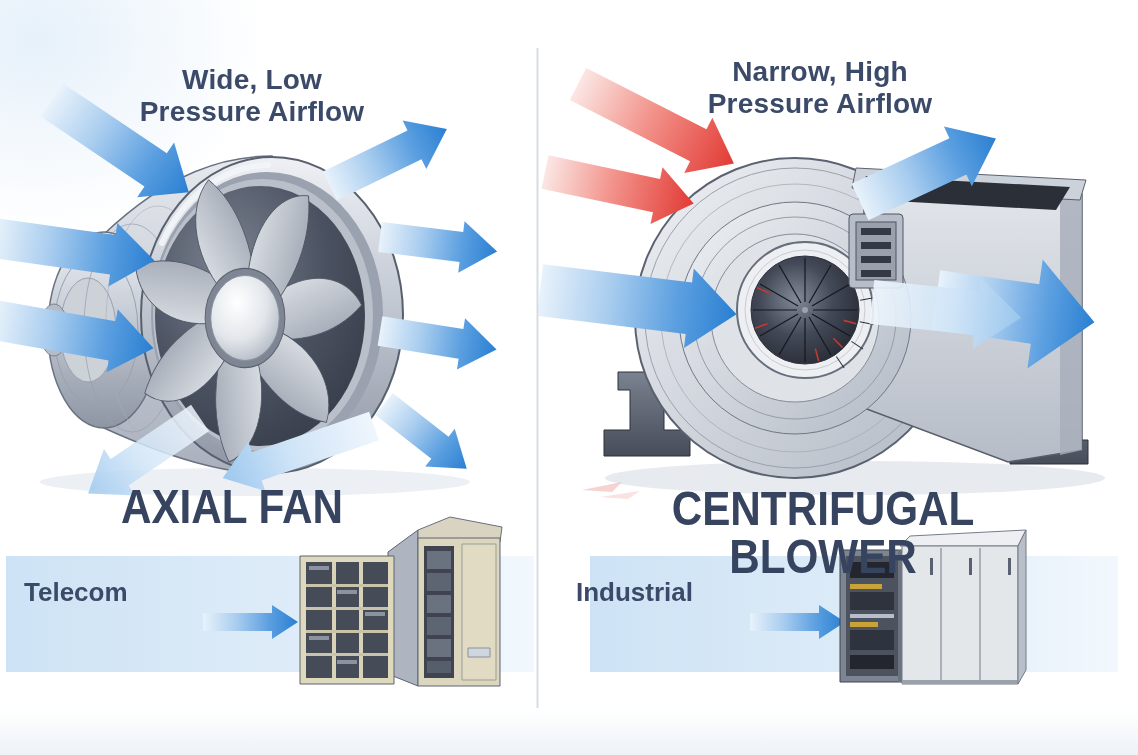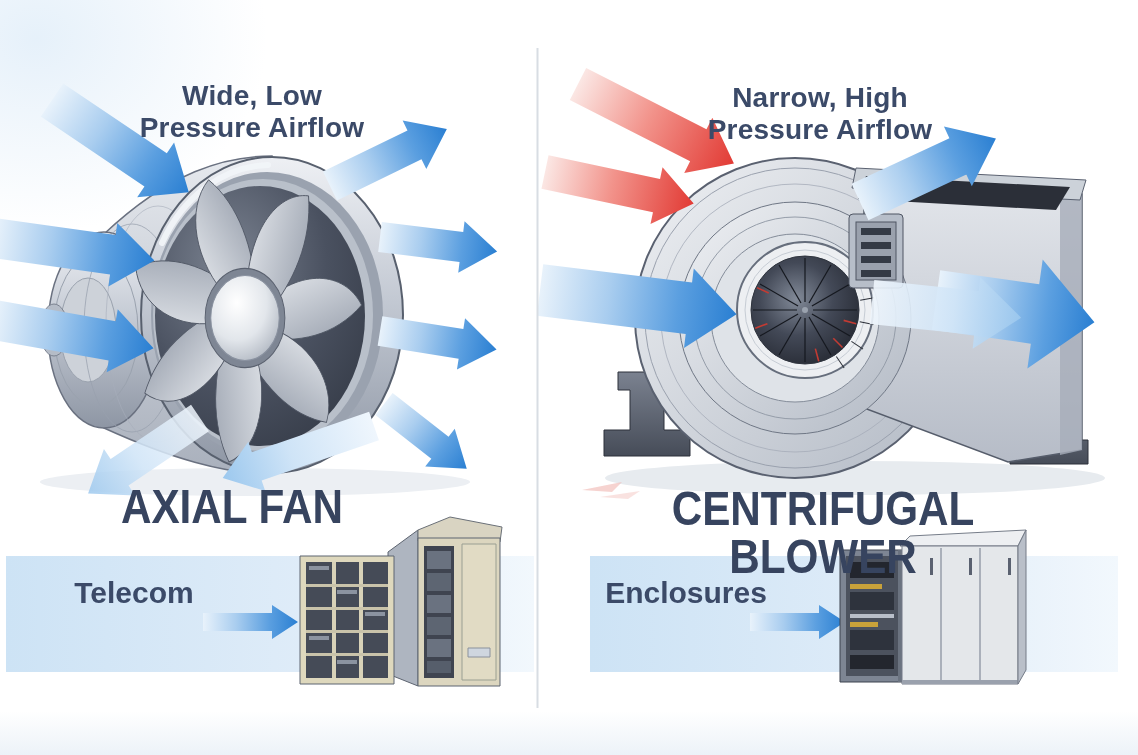--- a/index.html
+++ b/index.html
@@ -6,25 +6,25 @@
   #stage{
     position:relative;width:1138px;height:755px;overflow:hidden;background:#ffffff;
     font-family:"Liberation Sans", sans-serif;
   }
   .tint-tl{position:absolute;left:0;top:0;width:300px;height:260px;pointer-events:none;
     background:radial-gradient(ellipse at 12% 15%, rgba(199,223,244,.45), rgba(255,255,255,0) 62%);}
   .tint-bottom{position:absolute;left:0;bottom:0;width:100%;height:44px;pointer-events:none;
     background:linear-gradient(to bottom, rgba(238,243,249,0), rgba(233,240,247,.85));}
   svg.art{position:absolute;left:0;top:0;}
   .heading{position:absolute;text-align:center;color:#3b4a68;font-weight:700;
-    font-size:28px;line-height:32px;letter-spacing:.2px;margin-top:16px;}
+    font-size:28px;line-height:32px;letter-spacing:.2px;}
   .big-title{position:absolute;text-align:center;color:#37445f;font-weight:800;
     font-size:48px;line-height:48px;letter-spacing:0;transform:scaleX(.88);}
-  .app-label{position:absolute;text-align:center;color:#3b4a68;font-weight:700;
-    font-size:30px;line-height:33px;}
+  .app-label{position:absolute;text-align:left;color:#3b4a68;font-weight:700;
+    font-size:26px;line-height:33px;}
 </style>
 </head>
 <body>
 
 <div id="stage">
   <div class="tint-tl"></div>
 
   <svg class="art" width="1138" height="755" viewBox="0 0 1138 755">
     <defs>
       <linearGradient id="gBlue" x1="0" y1="0" x2="1" y2="0">
@@ -265,29 +265,29 @@
       <path d="M0,-22 L105,-22 L105,-36 L150,0 L105,36 L105,22 L0,22 Z" fill="url(#gBlueSoft)" opacity="0.9" transform="translate(872,302) rotate(6)"></path>
     </g>
 
     <line x1="537.5" y1="48" x2="537.5" y2="708" stroke-width="2" stroke="#d8dde3"></line>
   </svg>
 
   <div class="heading" style="left:72px;top:64px;width:360px">
     <div>Wide, Low</div>
     <div>Pressure Airflow</div>
   </div>
-  <div class="heading" style="left:640px;top:66px;width:360px">
+  <div class="heading" style="left:640px;top:56px;width:360px">
     <div>Narrow, High</div>
     <div>Pressure Airflow</div>
   </div>
 
   <div class="big-title" style="left:52px;top:483px;width:360px">AXIAL FAN</div>
   <div class="big-title" style="left:593px;top:485px;width:460px">CENTRIFUGAL BLOWER</div>
 
   <div class="app-label" style="left:24px;top:576px;width:220px">
     <div>Telecom</div>
   </div>
   <div class="app-label" style="left:576px;top:576px;width:220px">
-    <div>Enclosures</div>
+    <div>Industrial</div>
   </div>
 
   <div class="tint-bottom"></div>
 </div>
 
 </body></html>

